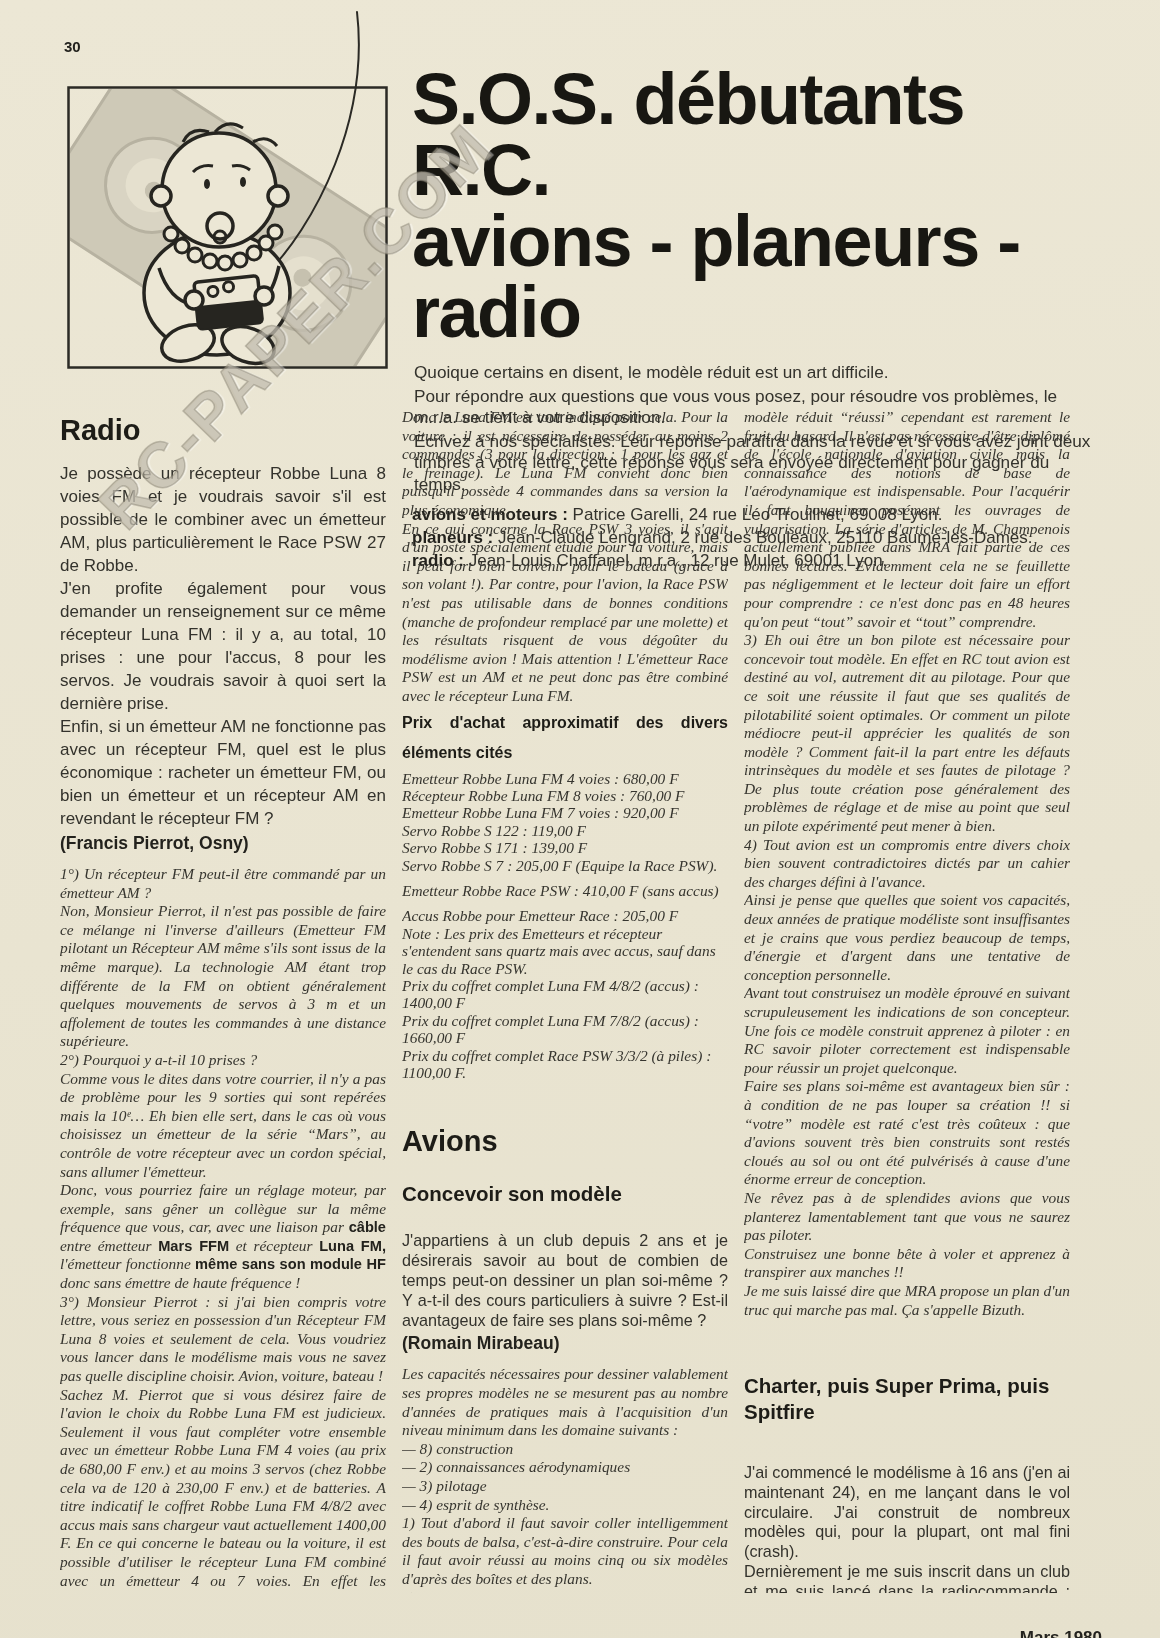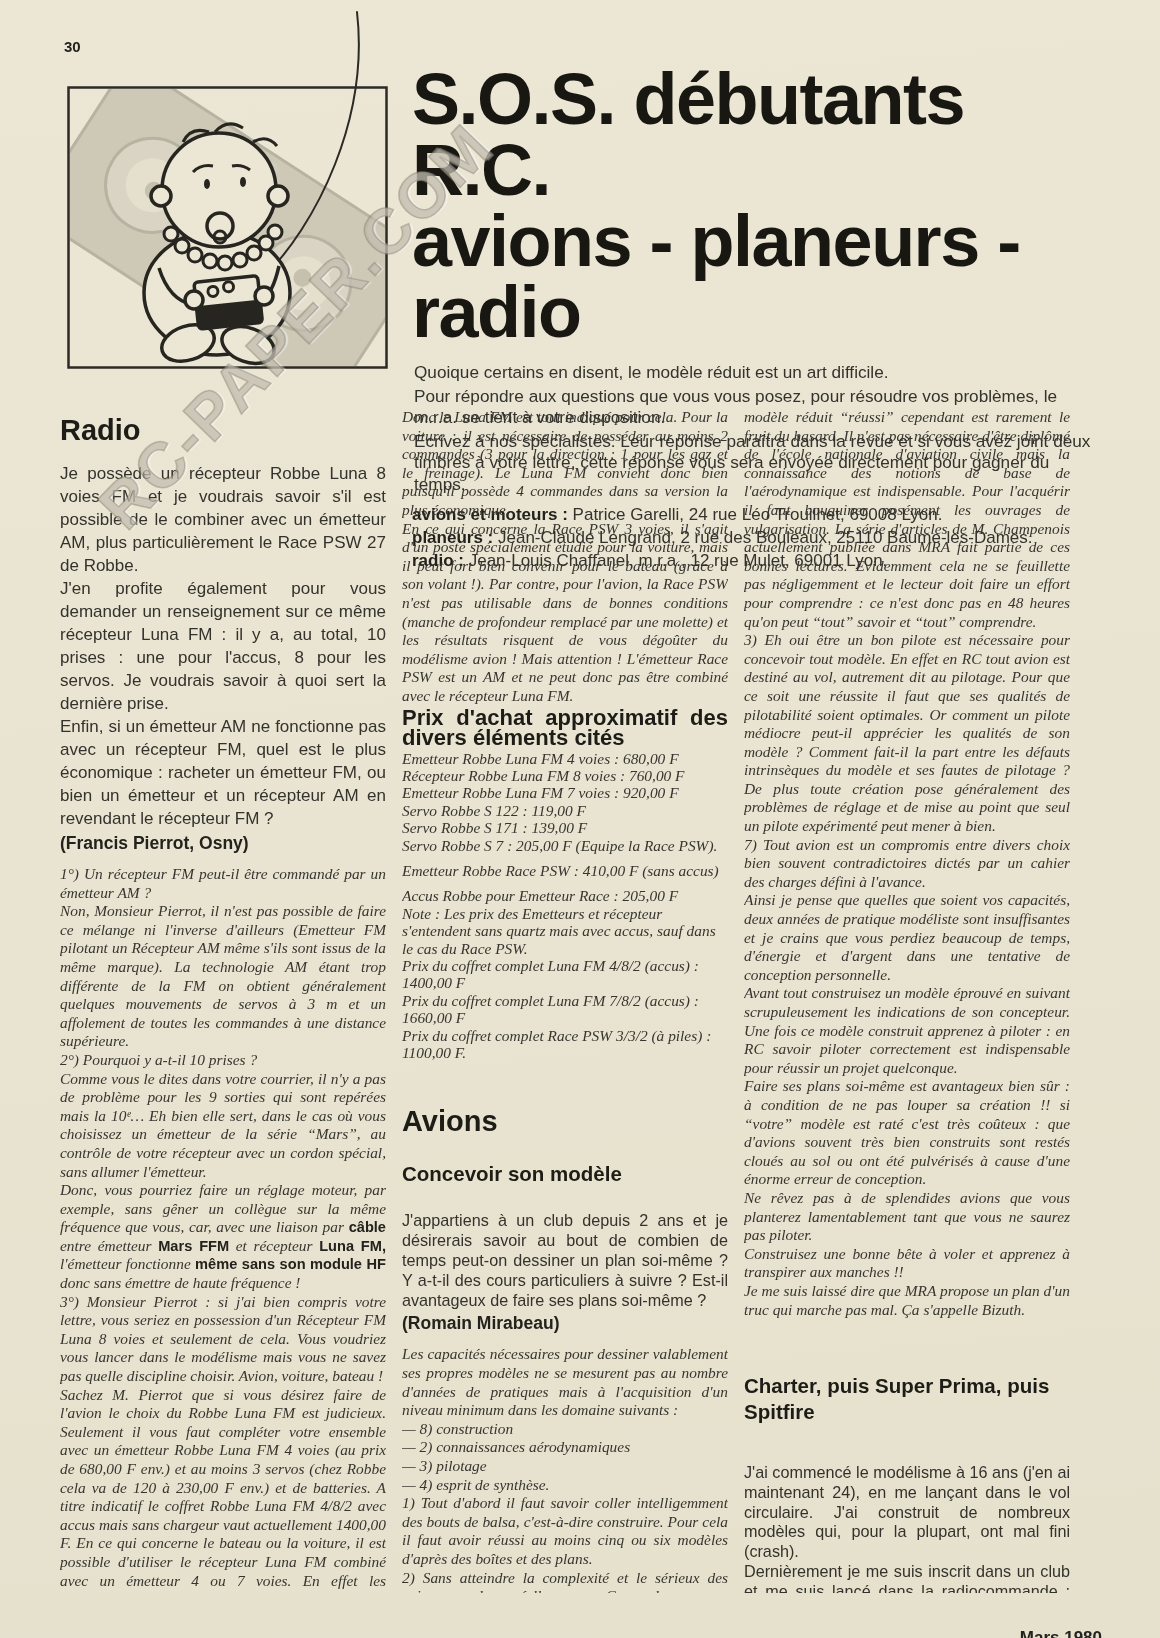--- a/index.html
+++ b/index.html
@@ -21,21 +21,21 @@
   .contacts-wrap{margin-top:7px;}
   .contact{margin:0;font-size:17px;line-height:23px;color:#33322c;}
   .contact .bold{font-weight:700;color:#23221d;}
   
   .cols{position:absolute;left:60px;top:408px;display:flex;gap:16px;}
   .col{width:326px;height:1185px;overflow:hidden;}
   .col-h1{margin:6px 0 16px;font-size:29px;line-height:32px;font-weight:700;color:#1d1c17;}
   .col-h1.mid{margin-top:44px;margin-bottom:24px;}
   .col-h2{margin:0 0 24px;font-size:20.5px;line-height:26px;font-weight:700;color:#1d1c17;}
   .col-h2.xl{margin:54px 0 38px;}
-  .col-h3{margin:2px 0 2px;font-size:22px;line-height:20px;font-weight:700;color:#1d1c17;text-align:justify;}
+  .col-h3{margin:2px 0 2px;font-size:16px;line-height:30px;font-weight:700;color:#1d1c17;text-align:justify;}
   .q1{margin:0;font-size:17px;line-height:23px;text-align:justify;color:#33322c;}
   .q{margin:0;font-size:16.2px;line-height:19.8px;text-align:justify;color:#33322c;}
   .sig{margin:2px 0 10px;font-size:17.5px;line-height:23px;font-weight:700;color:#23221d;}
   .a{margin:0;font-family:"Liberation Serif",serif;font-style:italic;font-size:15.4px;line-height:18.6px;text-align:justify;color:#36352f;}
   .a .bold{font-family:"Liberation Sans",sans-serif;font-style:normal;font-weight:700;font-size:14.6px;color:#23221d;}
   .price{margin:0;font-family:"Liberation Serif",serif;font-style:italic;font-size:15.4px;line-height:17.4px;text-align:left;color:#36352f;}
   .li{margin:0;font-family:"Liberation Serif",serif;font-style:italic;font-size:15.4px;line-height:18.6px;text-align:left;color:#36352f;}
   .vspace{height:8px;}
   .footer{position:absolute;right:58px;top:1628px;font-size:17px;font-weight:700;color:#23221e;}
   
@@ -184,21 +184,21 @@
         <p class="li">— 8) construction</p>
         <p class="li">— 2) connaissances aérodynamiques</p>
         <p class="li">— 3) pilotage</p>
         <p class="li">— 4) esprit de synthèse.</p>
         <p class="a">1) Tout d'abord il faut savoir coller intelligemment des bouts de balsa, c'est-à-dire construire. Pour cela il faut avoir réussi au moins cinq ou six modèles d'après des boîtes et des plans.</p>
         <p class="a">2) Sans atteindre la complexité et le sérieux des avions grandeurs réelles comme Concorde, un</p>
       </div>
     <div class="col">
         <p class="a">modèle réduit “réussi” cependant est rarement le fruit du hasard. Il n'est pas nécessaire d'être diplômé de l'école nationale d'aviation civile mais la connaissance des notions de base de l'aérodynamique est indispensable. Pour l'acquérir il faut bouquiner posément les ouvrages de vulgarisation. La série d'articles de M. Champenois actuellement publiée dans MRA fait partie de ces bonnes lectures. Evidemment cela ne se feuillette pas négligemment et le lecteur doit faire un effort pour comprendre : ce n'est donc pas en 48 heures qu'on peut “tout” savoir et “tout” comprendre.</p>
         <p class="a">3) Eh oui être un bon pilote est nécessaire pour concevoir tout modèle. En effet en RC tout avion est destiné au vol, autrement dit au pilotage. Pour que ce soit une réussite il faut que ses qualités de pilotabilité soient optimales. Or comment un pilote médiocre peut-il apprécier les qualités de son modèle ? Comment fait-il la part entre les défauts intrinsèques du modèle et ses fautes de pilotage ? De plus toute création pose généralement des problèmes de réglage et de mise au point que seul un pilote expérimenté peut mener à bien.</p>
-        <p class="a">7) Tout avion est un compromis entre divers choix bien souvent contradictoires dictés par un cahier des charges défini à l'avance.</p>
+        <p class="a">4) Tout avion est un compromis entre divers choix bien souvent contradictoires dictés par un cahier des charges défini à l'avance.</p>
         <p class="a">Ainsi je pense que quelles que soient vos capacités, deux années de pratique modéliste sont insuffisantes et je crains que vous perdiez beaucoup de temps, d'énergie et d'argent dans une tentative de conception personnelle.</p>
         <p class="a">Avant tout construisez un modèle éprouvé en suivant scrupuleusement les indications de son concepteur. Une fois ce modèle construit apprenez à piloter : en RC savoir piloter correctement est indispensable pour réussir un projet quelconque.</p>
         <p class="a">Faire ses plans soi-même est avantageux bien sûr : à condition de ne pas louper sa création !! si “votre” modèle est raté c'est très coûteux : que d'avions souvent très bien construits sont restés cloués au sol ou ont été pulvérisés à cause d'une énorme erreur de conception.</p>
         <p class="a">Ne rêvez pas à de splendides avions que vous planterez lamentablement tant que vous ne saurez pas piloter.</p>
         <p class="a">Construisez une bonne bête à voler et apprenez à transpirer aux manches !!</p>
         <p class="a">Je me suis laissé dire que MRA propose un plan d'un truc qui marche pas mal. Ça s'appelle Bizuth.</p>
         <h3 class="col-h2 xl">Charter, puis Super Prima, puis Spitfire</h3>
         <p class="q">J'ai commencé le modélisme à 16 ans (j'en ai maintenant 24), en me lançant dans le vol circulaire. J'ai construit de nombreux modèles qui, pour la plupart, ont mal fini (crash).</p>
         <p class="q">Dernièrement je me suis inscrit dans un club et me suis lancé dans la radiocommande ; j'ai débuté il y a environ 3 mois</p>
       </div>

